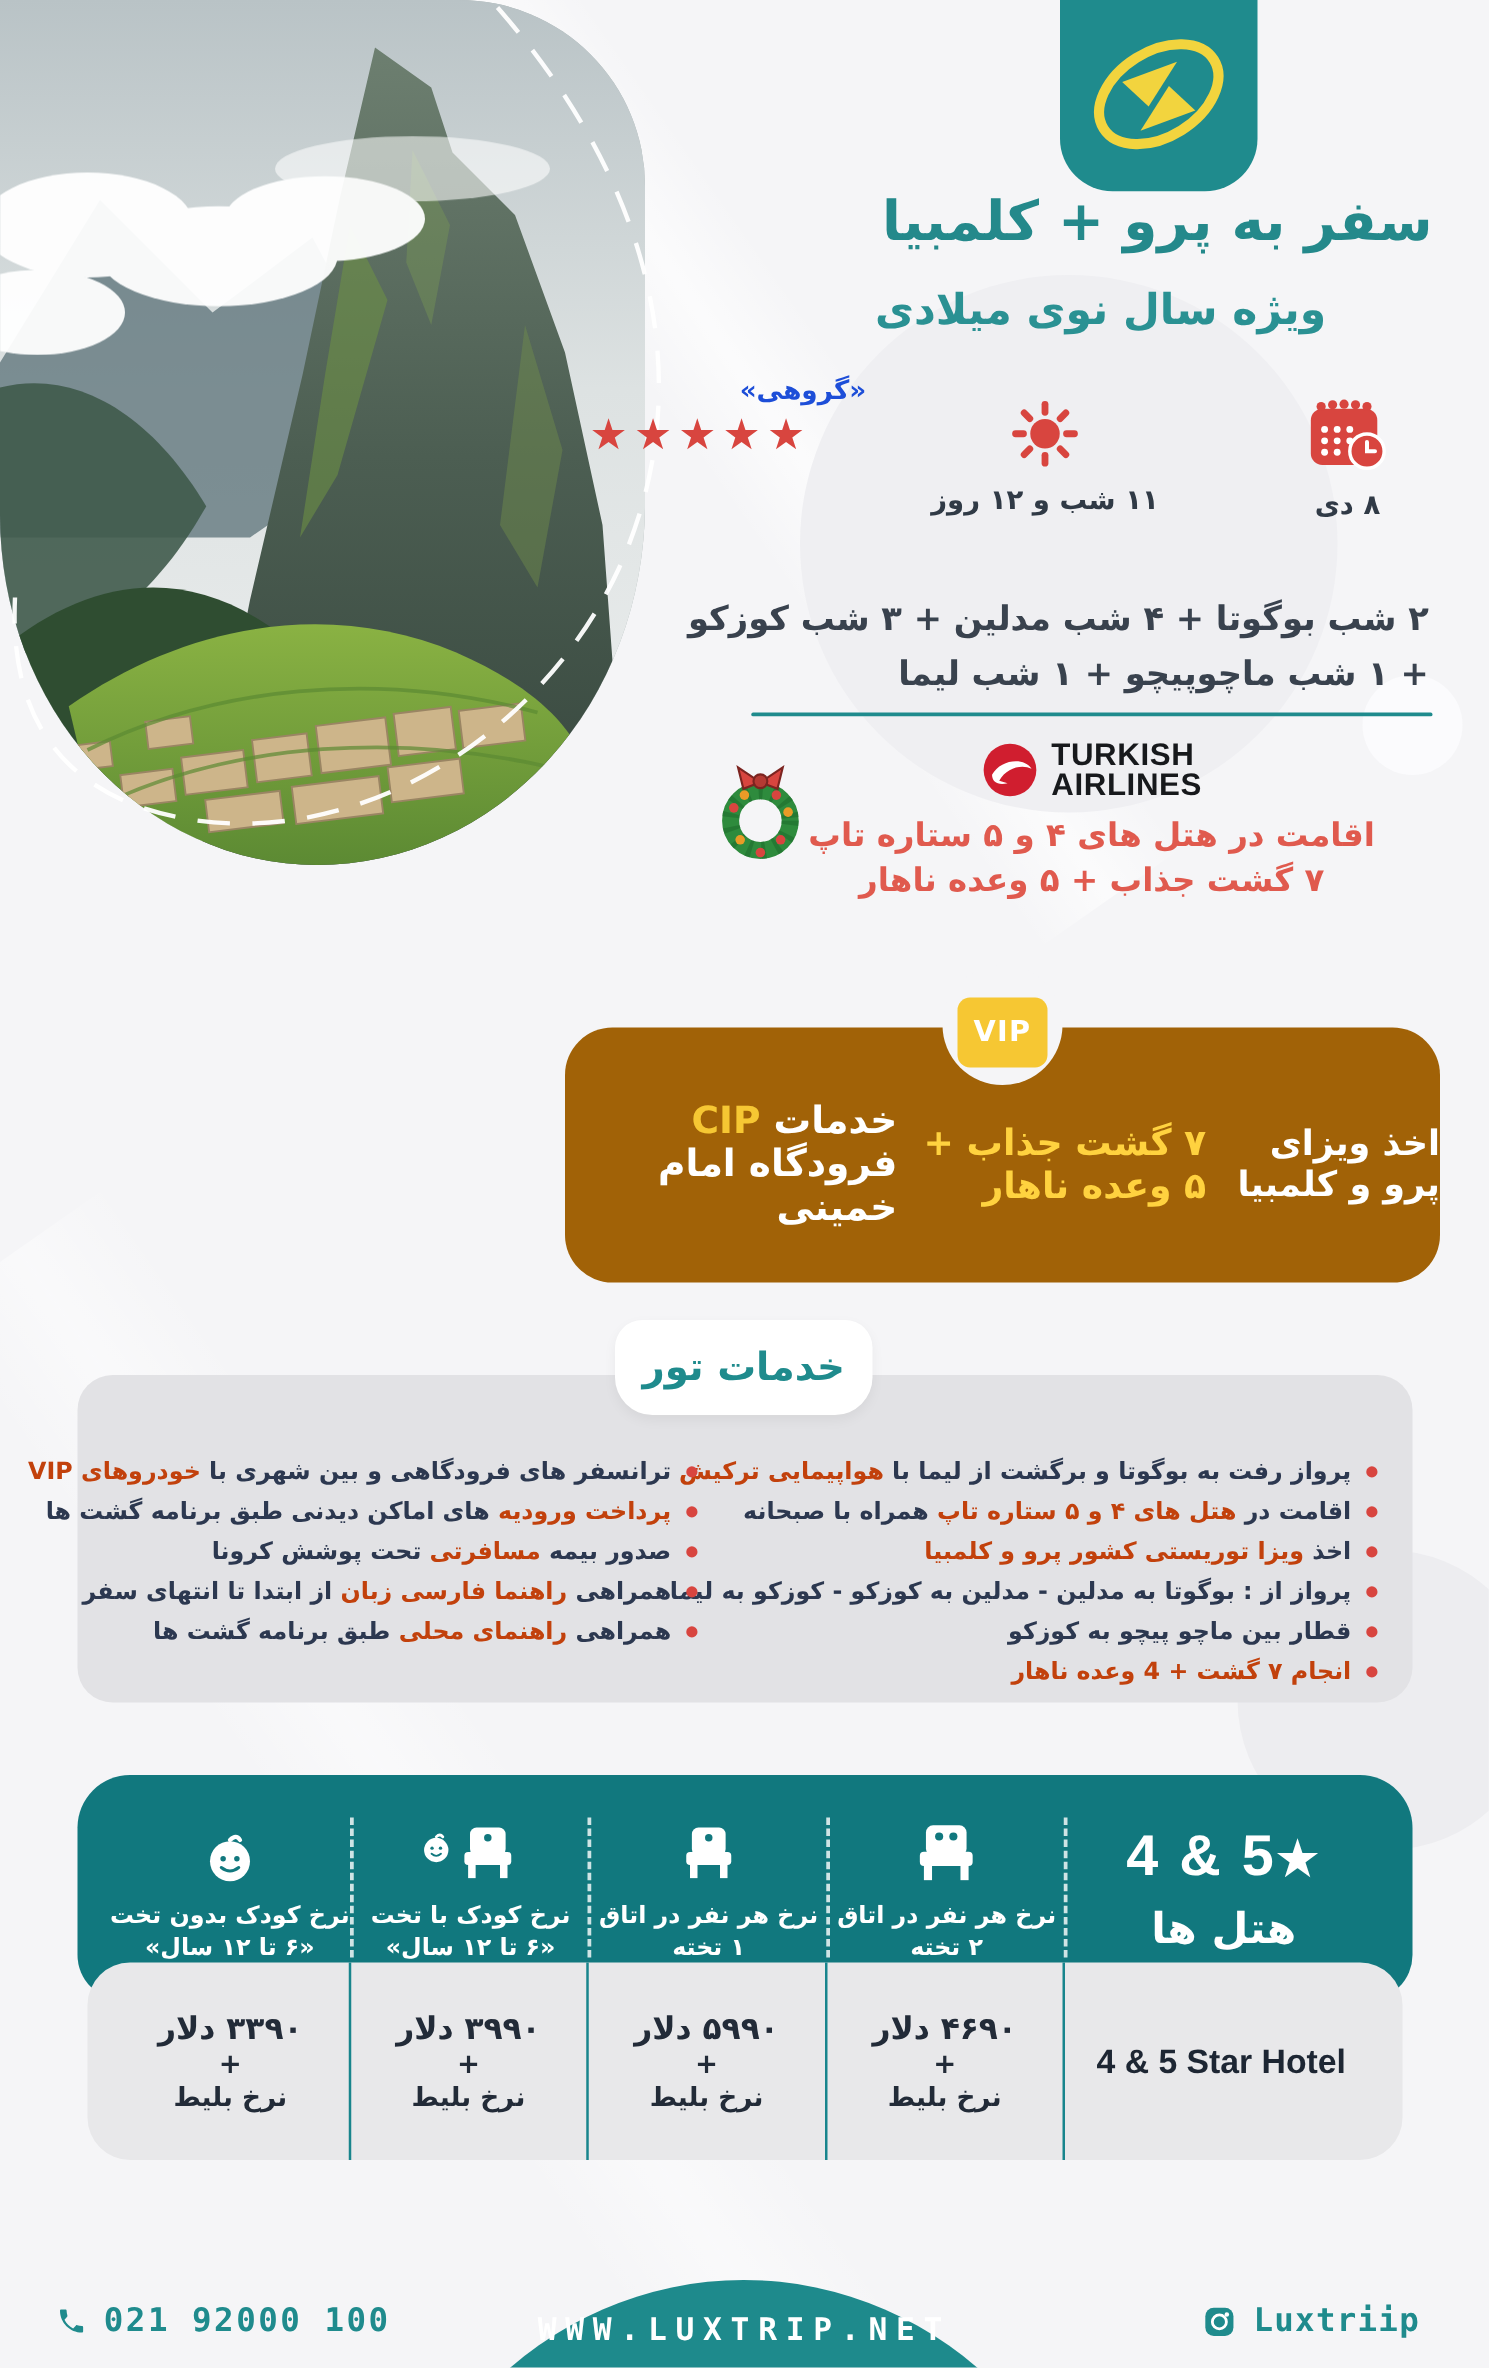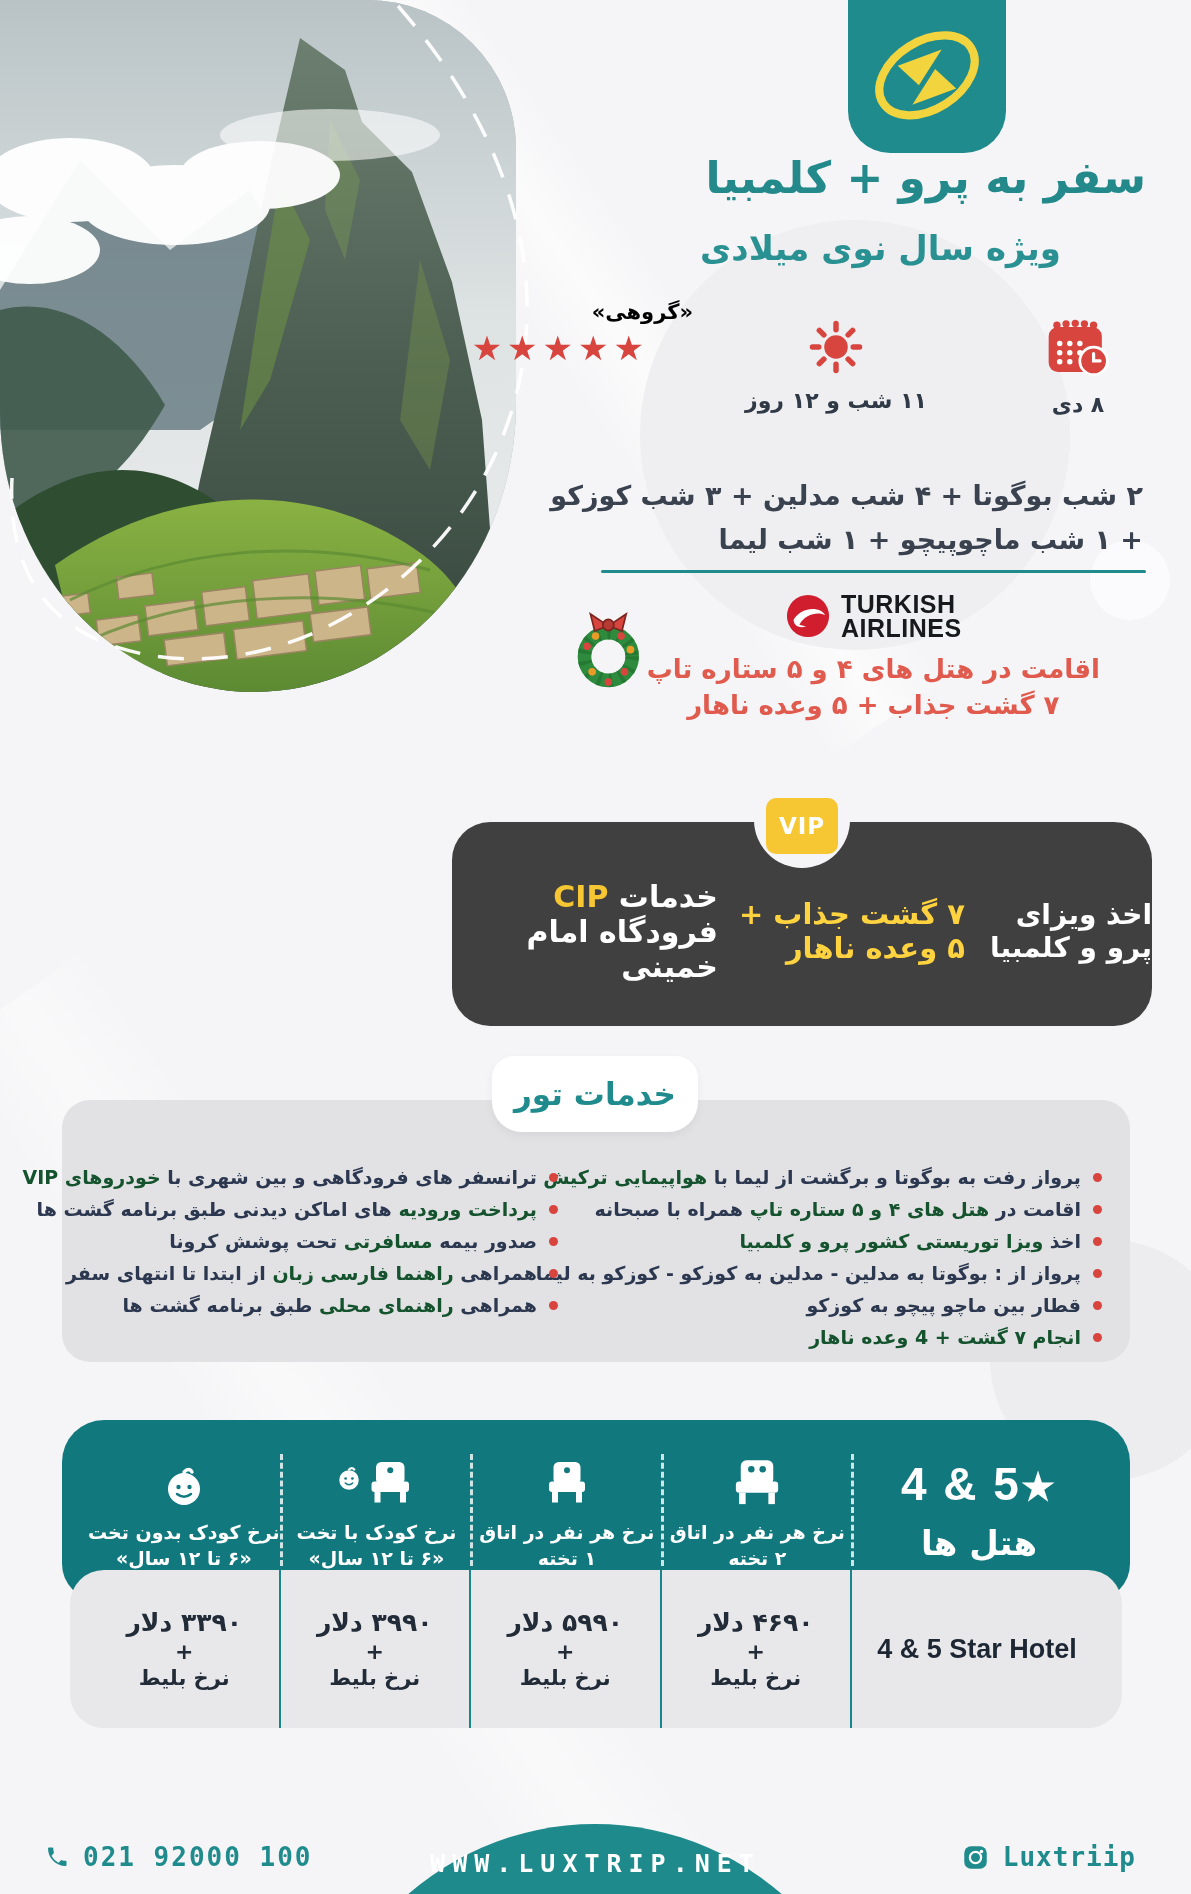--- a/index.html
+++ b/index.html
@@ -13,38 +13,38 @@
   .photo{position:absolute;top:0;left:0;width:516px;height:692px;overflow:hidden;
          border-radius:0 170px 300px 290px / 0 170px 330px 320px;background:#aab4b4;}
   .photo svg{display:block;width:100%;height:100%;}
   .dash-overlay{position:absolute;top:0;left:0;width:620px;height:740px;pointer-events:none;}
   
   .logo{position:absolute;top:0;left:848px;width:158px;height:153px;background:#1f8b8d;
         border-radius:0 0 42px 42px;display:flex;align-items:center;justify-content:center;}
   
   .title{position:absolute;top:152px;right:45px;font-size:44px;font-weight:800;color:#24898b;direction:rtl;}
   .subtitle{position:absolute;top:228px;right:130px;font-size:34px;font-weight:800;color:#2a9193;direction:rtl;}
-  .group-tag{position:absolute;top:300px;right:498px;font-size:21px;font-weight:700;color:#000000;direction:rtl;}
+  .group-tag{position:absolute;top:300px;right:498px;font-size:21px;font-weight:700;color:#1d4ed8;direction:rtl;}
   .info-row{position:absolute;top:318px;right:58px;display:flex;gap:96px;align-items:flex-start;}
   .info-item{display:flex;flex-direction:column;align-items:center;gap:12px;min-width:110px;}
   .stars{font-size:34px;letter-spacing:5px;color:#d8453f;line-height:60px;}
   .info-label{font-size:22px;font-weight:700;color:#303a46;direction:rtl;white-space:nowrap;}
   .itinerary{position:absolute;top:474px;right:48px;text-align:right;direction:rtl;
              font-size:27px;font-weight:700;color:#39424e;line-height:44px;}
   .divider{position:absolute;top:570px;right:45px;width:545px;height:3px;background:#1f8b8d;border-radius:2px;}
   
   .air-block{position:absolute;top:592px;left:560px;width:600px;display:flex;align-items:flex-start;}
   .wreath{margin-left:10px;margin-top:8px;}
   .air-col{display:flex;flex-direction:column;align-items:center;margin:0 60px 0 auto;}
   .air-row{display:flex;align-items:center;gap:10px;}
   .air-name{font-size:25px;font-weight:800;color:#17191c;line-height:24px;letter-spacing:.5px;
             font-family:"Liberation Sans","DejaVu Sans",sans-serif;}
   .hl-red{font-size:26px;font-weight:700;color:#e05a4e;direction:rtl;margin-top:14px;white-space:nowrap;}
   
-  .vip-box{position:absolute;top:822px;left:452px;width:700px;height:204px;background:#404040;border-radius:38px;}
+  .vip-box{position:absolute;top:822px;left:452px;width:700px;height:204px;background:#a16207;border-radius:38px;}
   .vip-notch{position:absolute;top:-50px;left:302px;width:96px;height:96px;border-radius:50%;background:#f5f5f7;}
   .vip-badge{position:absolute;top:-24px;left:314px;width:72px;height:56px;background:#f6c733;border-radius:10px;
              box-shadow:inset 0 0 0 3px #eaB date82c;display:flex;align-items:center;justify-content:center;
              color:#fff;font-weight:800;font-size:23px;letter-spacing:1px;}
   .vip-lines{position:absolute;inset:0;display:flex;flex-direction:row;align-items:center;justify-content:center;
              gap:14px;padding-top:14px;}
   .vip-l1{font-size:30px;font-weight:800;color:#fff;direction:rtl;}
   .vip-l1 .cip{color:#f6c733;}
   .vip-l2{font-size:29px;font-weight:800;color:#ffd23f;direction:rtl;}
   .vip-l3{font-size:28px;font-weight:800;color:#fff;direction:rtl;}
@@ -53,21 +53,21 @@
            border-radius:22px 22px 30px 30px;display:flex;align-items:center;justify-content:center;
            box-shadow:0 4px 10px rgba(0,0,0,.05);z-index:3;}
   .svc-tab span{font-size:31px;font-weight:800;color:#1f8b8d;direction:rtl;}
   .svc-box{position:absolute;top:1100px;left:62px;width:1068px;height:262px;background:#e2e2e5;border-radius:28px;z-index:2;}
   .svc-col{position:absolute;top:66px;}
   .svc-col-right{right:28px;}
   .svc-col-left{right:572px;}
   .svc-row{display:flex;align-items:center;gap:12px;margin-bottom:10px;direction:rtl;}
   .svc-dot{width:9px;height:9px;border-radius:50%;background:#d8453f;flex:0 0 auto;}
   .svc-text{font-size:19px;font-weight:700;color:#2c3850;white-space:nowrap;direction:rtl;}
-  .svc-text .hl{color:#14532d;}
+  .svc-text .hl{color:#c2410c;}
   
   .tbl-head{position:absolute;top:1420px;left:62px;width:1068px;height:180px;background:#11787e;
             border-radius:42px 42px 36px 36px;display:flex;direction:rtl;align-items:center;padding:0 26px;box-sizing:border-box;}
   .hotel-head{width:250px;display:flex;flex-direction:column;align-items:center;gap:12px;color:#fff;}
   .hh-en{font-size:46px;font-weight:800;letter-spacing:2px;font-family:"Liberation Sans",sans-serif;}
   .hh-star{font-size:38px;}
   .hh-fa{font-size:34px;font-weight:800;direction:rtl;}
   .vsep{width:0;border-left:3px dashed rgba(255,255,255,.8);height:112px;}
   .head-col{flex:1;display:flex;flex-direction:column;align-items:center;gap:8px;color:#fff;}
   .head-icons{height:62px;display:flex;align-items:flex-end;gap:6px;}

